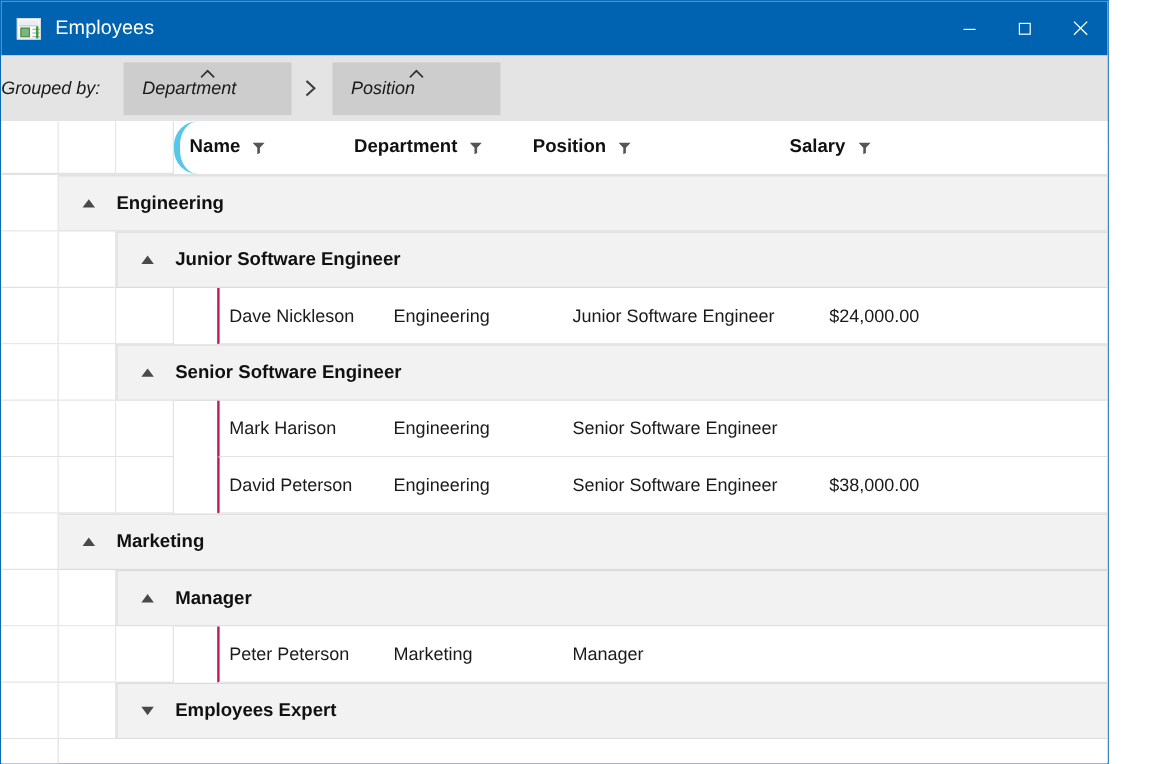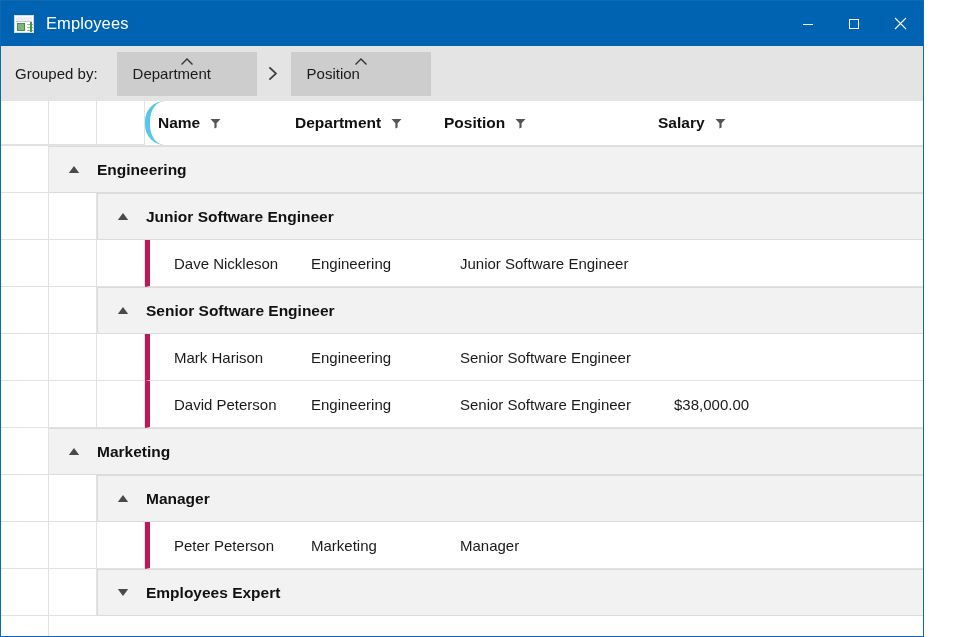--- a/index.html
+++ b/index.html
@@ -98,22 +98,22 @@
   }
   .win-btn svg { display: block; }
 
   
   .groupbar {
     height: 55px;
     background: #e4e4e4;
     display: flex;
     align-items: center;
     box-sizing: border-box;
-    padding-left: 14px;
     flex: 0 0 auto;
+    font-style: italic;
   }
   .groupbar-label {
     font-size: 15px;
     color: #1a1a1a;
     margin-right: 19px;
     white-space: nowrap;
     user-select: none;
   }
   .chip {
     height: 44px;
@@ -244,24 +244,25 @@
     white-space: nowrap;
     user-select: none;
   }
 
   
   .data-cells {
     flex: 1 1 auto;
     display: flex;
     align-items: center;
     box-sizing: border-box;
-    border-left: 5px solid #be185d;
+    border-left: 2px solid #be185d;
     border-bottom: 1px solid #e2e2e2;
-    padding-left: 24px;
-    background: #ffffff;
+    padding-left: 8px;
+    background: #ffffff;
+    margin-left: 36px;
   }
   .dcell {
     font-size: 15px;
     color: #1a1a1a;
     white-space: nowrap;
     overflow: hidden;
     box-sizing: border-box;
     user-select: none;
   }
 
@@ -403,20 +404,21 @@
         </div>
       </div>
       <div class="row">
         <div class="indent first"></div>
         <div class="indent"></div>
         <div class="indent"></div>
         <div class="data-cells">
           <div class="dcell col-name">Dave Nickleson</div>
           <div class="dcell col-dept">Engineering</div>
           <div class="dcell col-pos">Junior Software Engineer</div>
+          <div class="dcell col-sal">$24,000.00</div>
           <div class="filler"></div>
         </div>
       </div>
       <div class="row">
         <div class="indent first"></div>
         <div class="indent"></div>
         <div class="group-cell lvl2">
           <span class="group-arrow">
             <svg width="12" height="9" viewBox="0 0 12 9">
               <path d="M6 1 L11.2 8 L0.8 8 Z" fill="#4a4a4a"></path>

